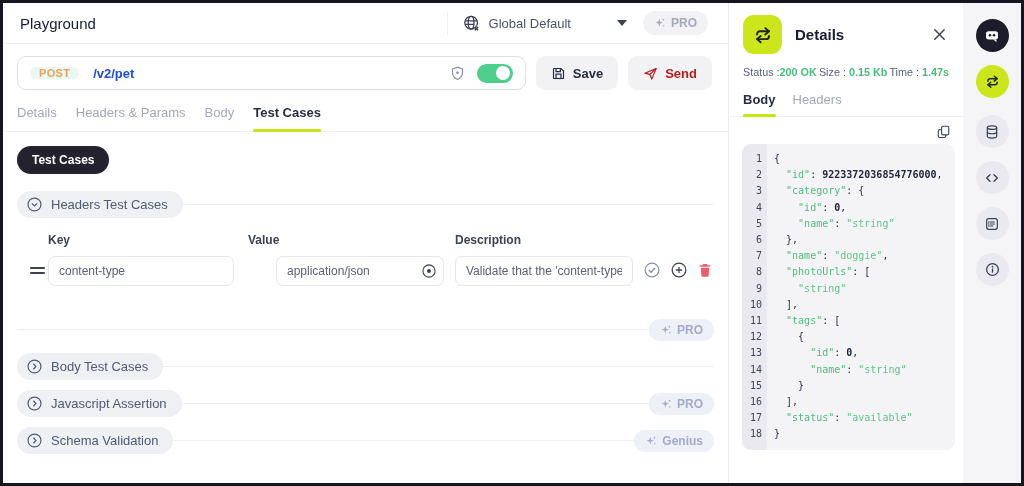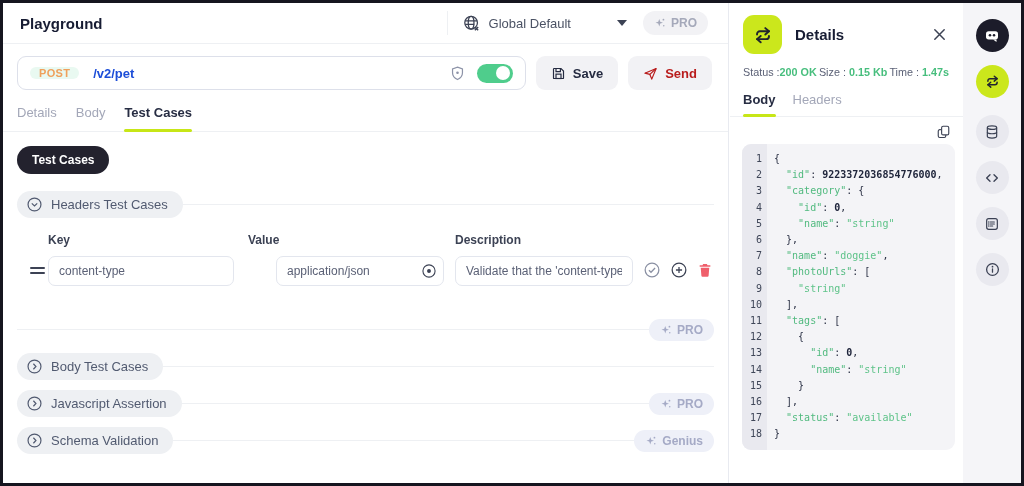--- a/index.html
+++ b/index.html
@@ -6,21 +6,21 @@
   html,body { background:#dfe1e6; }
   body { font-family:"Liberation Sans", sans-serif; }
   .frame { position:relative; width:1024px; height:486px; background:#fff;
            border:3px solid #15151f; overflow:hidden; }
 
   
   .left-panel { position:absolute; left:0; top:0; width:726px; height:100%;
                 border-right:1px solid #e8eaf0; background:#fff; }
   .lp-header { height:41px; border-bottom:1px solid #eef0f3; display:flex;
                align-items:center; padding:0 20px 0 17px; }
-  .lp-title { font-size:15px; font-weight:bold; color:#171c33; }
+  .lp-title { font-size:15px; font-weight:normal; color:#171c33; }
   .spacer { flex:1; }
   .env-divider { width:1px; height:24px; background:#eef0f3; margin-right:14px; }
   .env-group { display:flex; align-items:center; }
   .env-label { font-size:13px; color:#4b5264; margin-left:8px; }
   .caret { width:0; height:0; border-left:5px solid transparent; border-right:5px solid transparent;
            border-top:6px solid #3c4254; margin-left:46px; }
   .pro-pill { margin-left:16px; background:#f2f2f5; border-radius:14px; padding:5px 11px;
               font-size:12px; font-weight:bold; color:#a5a9ba; display:flex; align-items:center; gap:5px; }
   .request-row { display:flex; align-items:center; margin:12px 16px 0 14px; gap:10px; }
   .url-bar { width:560px; height:34px; border:1px solid #dde0ea; border-radius:9px;
@@ -169,20 +169,21 @@
             <path d="M3 11.5 L21 4 L14 21 L11 13.5 Z"></path>
               <path d="M11 13.5 L21 4"></path>
           </svg>
         </span>
         <span>Send</span>
       </button>
     </div>
 
     <div class="tabs">
       <span class="tab">Details</span>
+      <span class="tab">Headers &amp; Params</span>
       <span class="tab">Body</span>
       <span class="tab active">Test Cases</span>
     </div>
 
     <div class="lp-content">
       <span class="tc-pill">Test Cases</span>
 
       <div class="sec-row">
         <span class="sec-pill">
           <span>

